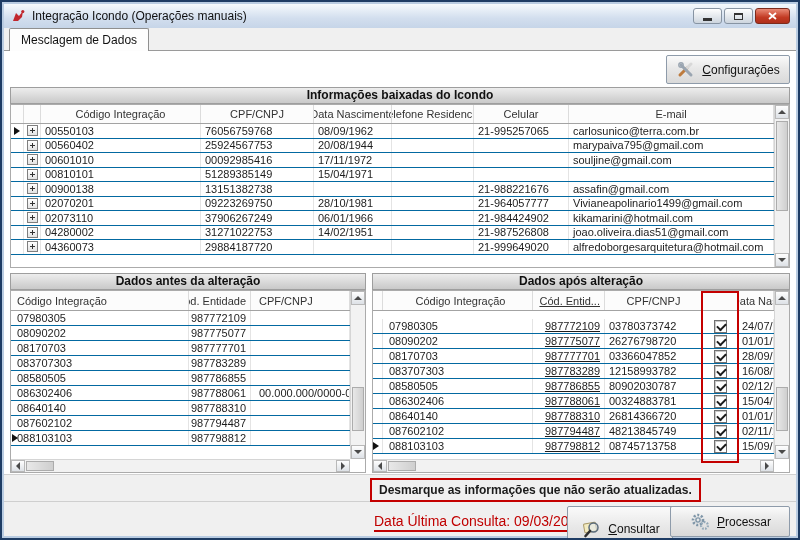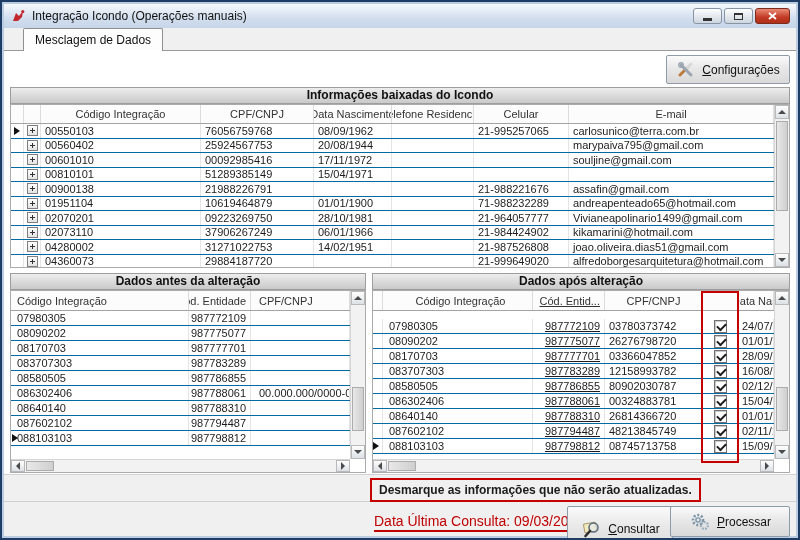--- a/index.html
+++ b/index.html
@@ -11,21 +11,21 @@
     background:linear-gradient(#F6FAFD,#D2DEEE 60%,#C6D5E8);display:flex;align-items:center;padding:0 6px;}
   .titlebar .ttl{font-size:12px;color:#111;margin-left:6px;}
   .winbtns{margin-left:auto;display:flex;gap:2px;align-items:center;}
   .wbtn{width:29px;height:16px;border:1px solid #8794A3;border-radius:3px;
     background:linear-gradient(#FEFEFE,#CDD5DE);display:flex;align-items:center;justify-content:center;cursor:default;}
   .wbtn.close{width:35px;background:linear-gradient(#EA8B77,#C23A23 60%,#B02F1B);border-color:#7D2B1C;}
   .glyph-min{width:9px;height:3px;background:#333;margin-top:6px;}
   .glyph-max{width:9px;height:7px;border:1px solid #333;border-top-width:2px;background:transparent;}
   
   .tabstrip{position:absolute;top:26px;left:2px;right:2px;height:23px;background:#F0F0F0;border-bottom:1px solid #9A9A9A;}
-  .tab{position:absolute;left:19px;bottom:-1px;padding:4px 11px 4px;background:#FDFDFD;border:1px solid #8F8F8F;
+  .tab{position:absolute;left:5px;bottom:-1px;padding:4px 11px 4px;background:#FDFDFD;border:1px solid #8F8F8F;
     border-bottom:none;border-radius:2px 2px 0 0;font-size:12px;color:#111;}
   
   .page{position:absolute;top:49px;left:2px;right:2px;bottom:2px;background:#FFF;}
   .btn{border:1px solid #8E9BAA;border-radius:2px;background:linear-gradient(#FAFAFA,#E8E8E8 45%,#D9D9D9);
     display:flex;align-items:center;justify-content:center;gap:6px;font-size:12px;color:#111;cursor:default;}
   .cfgbtn{position:absolute;top:4px;right:6px;width:124px;height:29px;}
   
   .gbar{position:absolute;height:17px;background:linear-gradient(#EDEDED,#C9C9C9);border:1px solid #9E9E9E;
     font-size:12px;font-weight:bold;color:#111;text-align:center;line-height:15px;}
   
@@ -190,37 +190,25 @@
               <div class="gc c-tel"></div>
               <div class="gc c-cel"></div>
               <div class="gc c-mail"></div>
             </div>
             <div class="grow">
               <div class="gc c-m"></div>
               <div class="gc c-e">
                 <span class="expico"></span>
               </div>
               <div class="gc c-cod">00900138</div>
-              <div class="gc c-cpf">21988226791</div>
+              <div class="gc c-cpf">13151382738</div>
               <div class="gc c-nas"></div>
               <div class="gc c-tel"></div>
               <div class="gc c-cel">21-988221676</div>
               <div class="gc c-mail">assafin@gmail.com</div>
-            </div>
-            <div class="grow">
-              <div class="gc c-m"></div>
-              <div class="gc c-e">
-                <span class="expico"></span>
-              </div>
-              <div class="gc c-cod">01951104</div>
-              <div class="gc c-cpf">10619464879</div>
-              <div class="gc c-nas">01/01/1900</div>
-              <div class="gc c-tel"></div>
-              <div class="gc c-cel">71-988232289</div>
-              <div class="gc c-mail">andreapenteado65@hotmail.com</div>
             </div>
             <div class="grow">
               <div class="gc c-m"></div>
               <div class="gc c-e">
                 <span class="expico"></span>
               </div>
               <div class="gc c-cod">02070201</div>
               <div class="gc c-cpf">09223269750</div>
               <div class="gc c-nas">28/10/1981</div>
               <div class="gc c-tel"></div>

